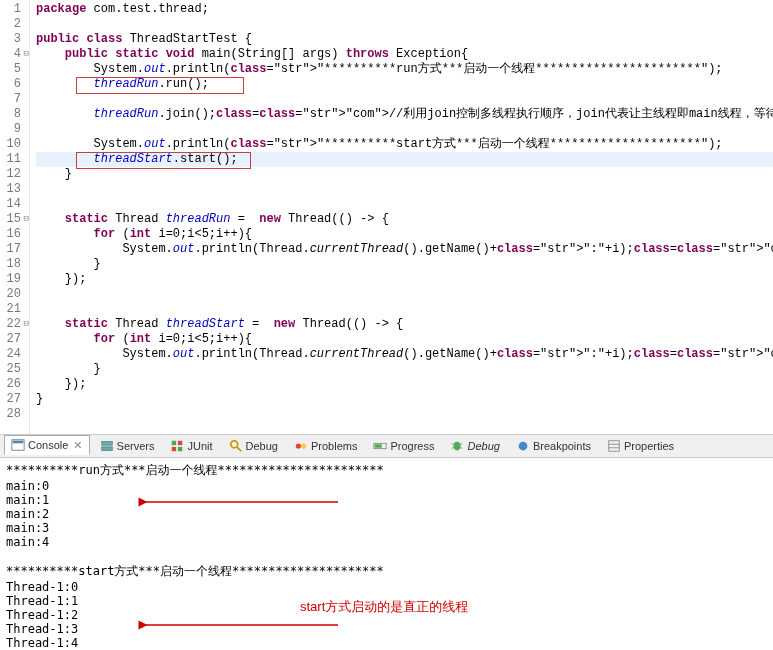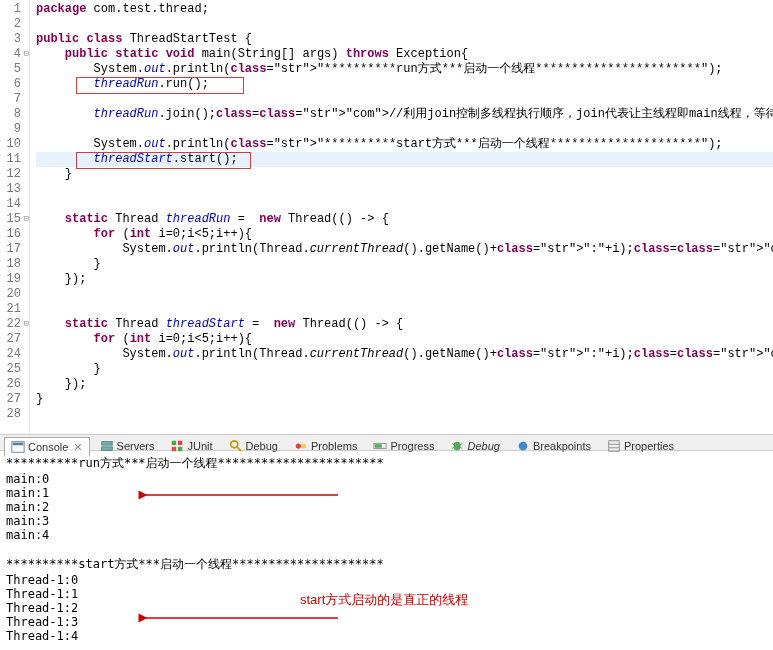--- a/index.html
+++ b/index.html
@@ -59,28 +59,28 @@
       width: 175px; height: 17px;
       pointer-events: none;
     }
     .bottom-pane {
       height: 215px;
       display: flex;
       flex-direction: column;
     }
     .tabs {
       display: flex;
-      align-items: flex-start;
+      align-items: flex-end;
       background: #f0f0f0;
       border-bottom: 1px solid #ccc;
       padding: 2px 4px;
       font-family: Tahoma, sans-serif;
       font-size: 11px;
       gap: 4px;
-      height: 16px;
+      height: 23px;
     }
     .tab {
       display: flex;
       align-items: center;
       gap: 3px;
       padding: 2px 6px;
       color: #333;
       cursor: pointer;
     }
     .tab.active {

